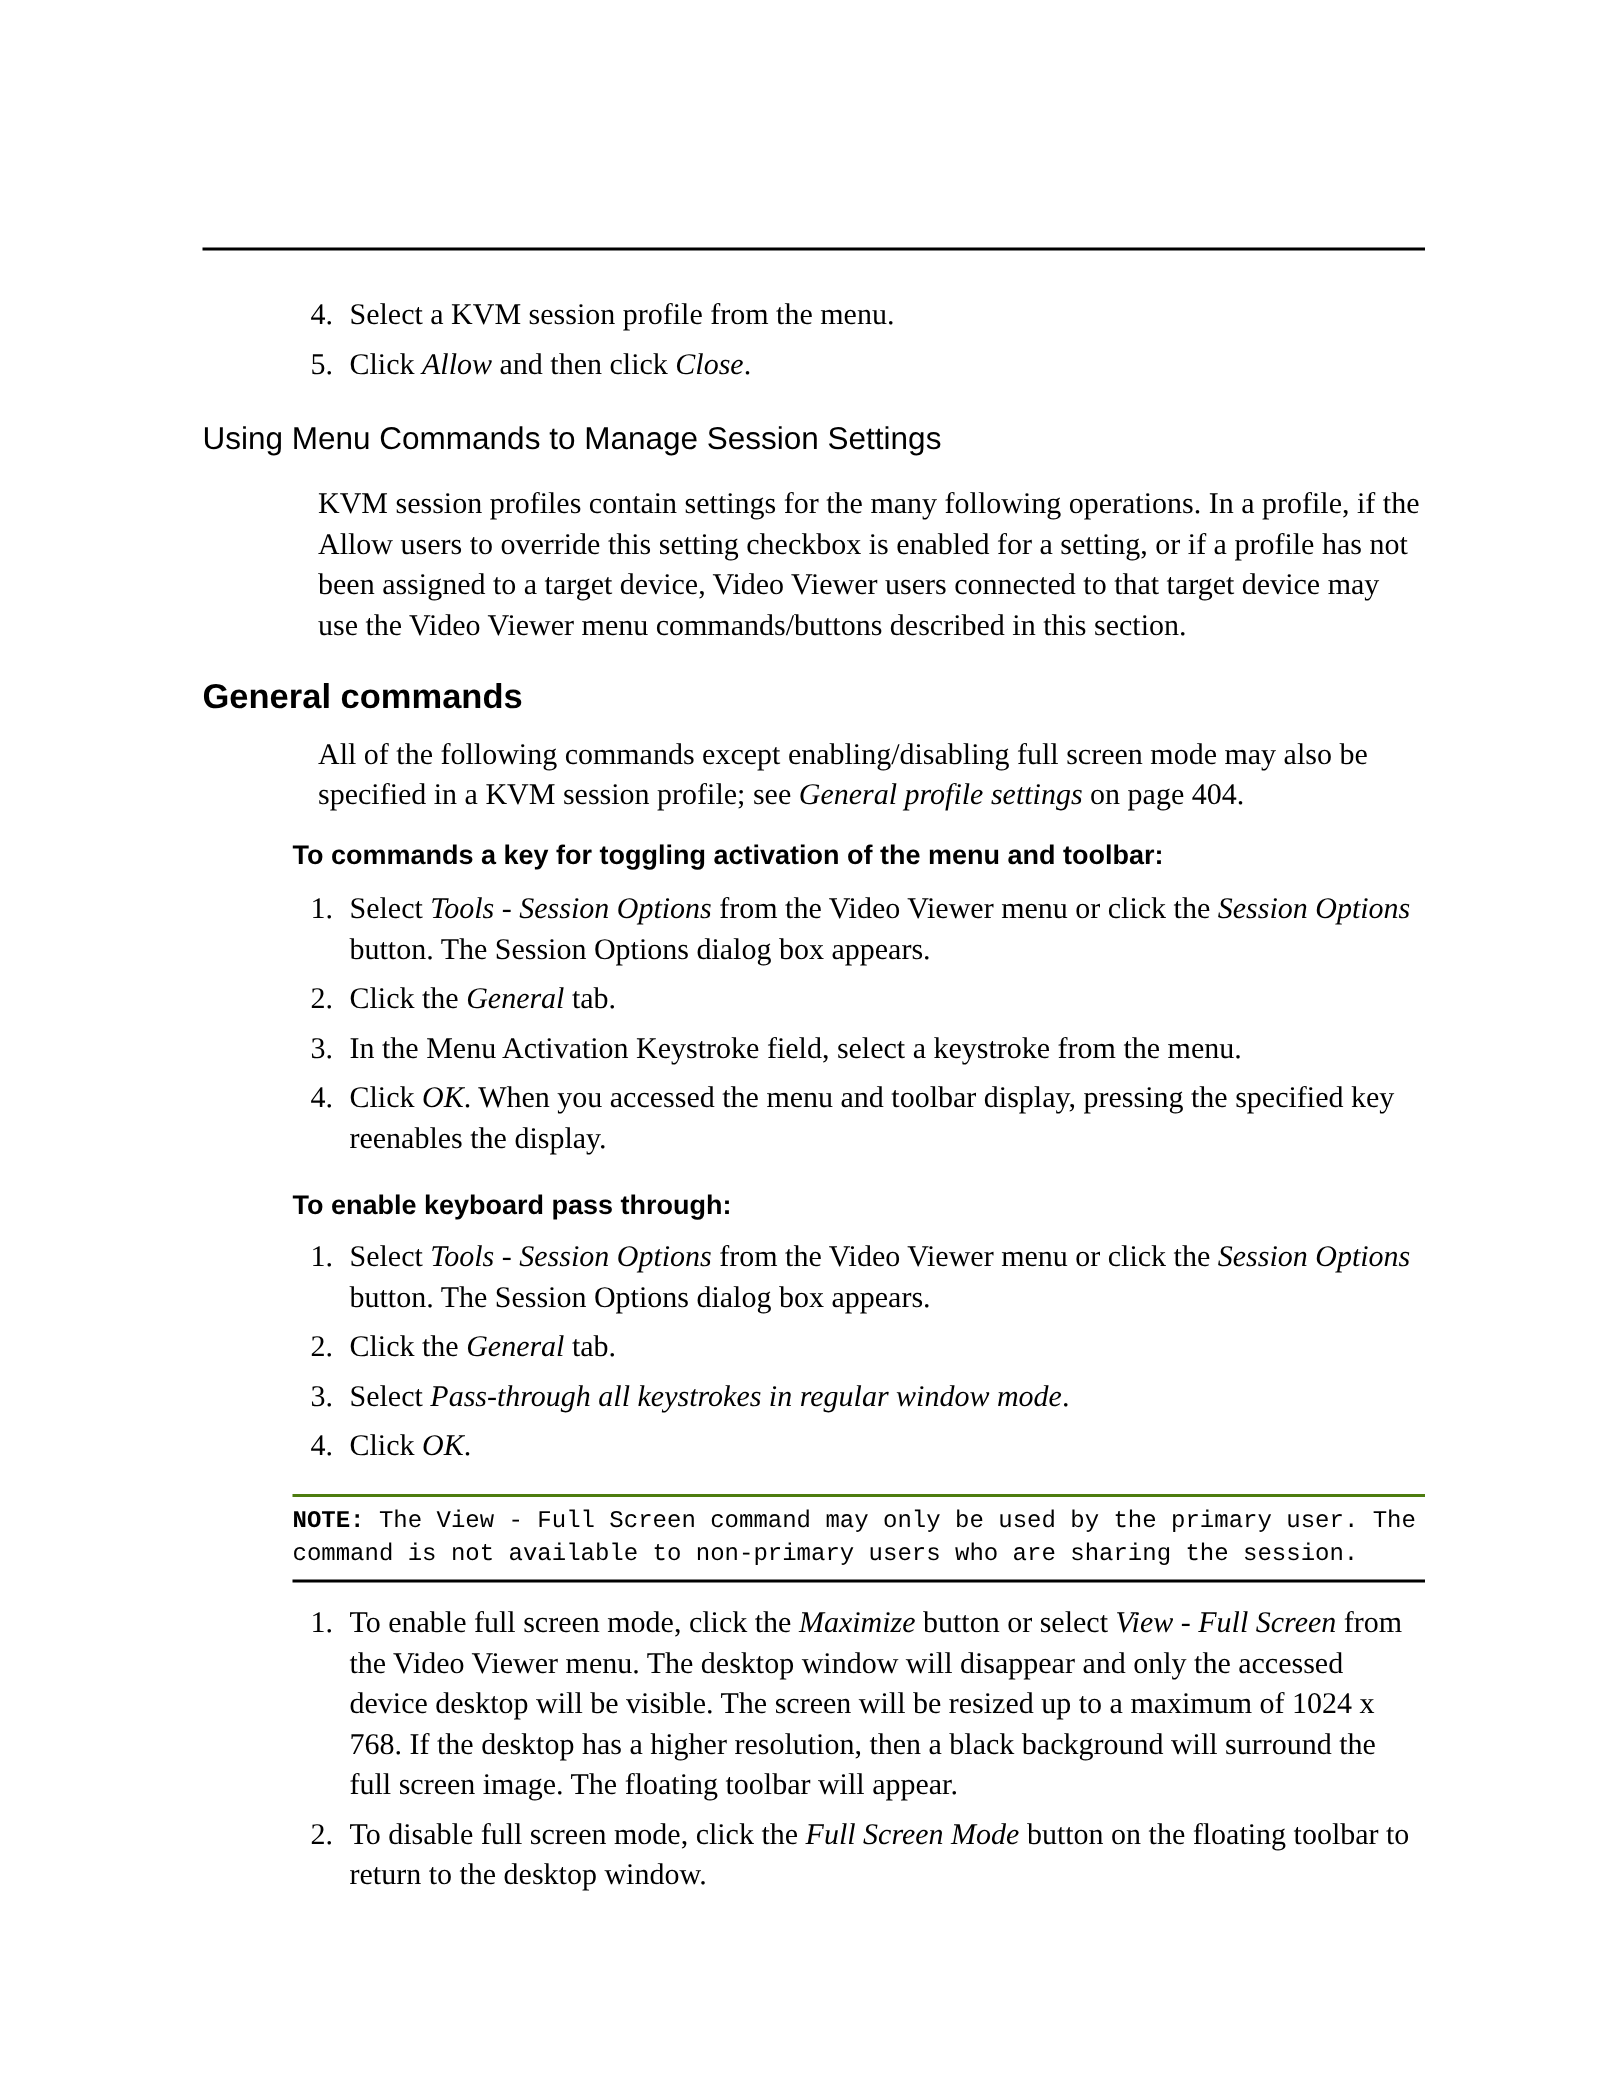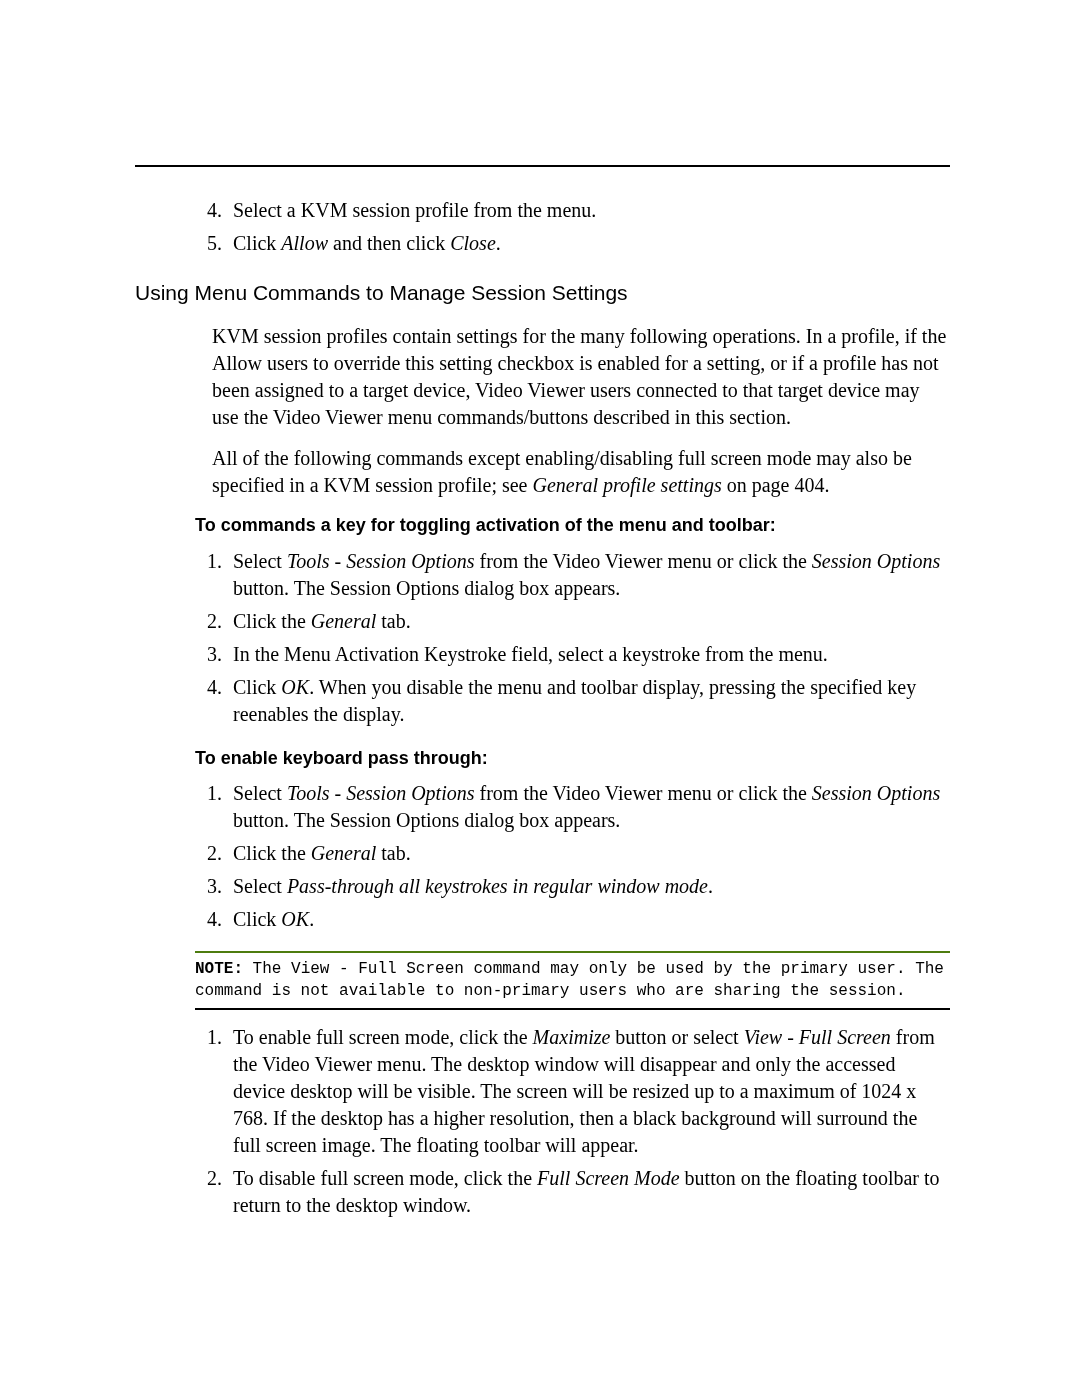--- a/index.html
+++ b/index.html
@@ -81,36 +81,37 @@
     <li><span>Select a KVM session profile from the menu.</span></li>
     <li>
       <span>Click </span><span class="em">Allow</span><span> and then click </span><span class="em">Close</span><span>.</span>
     </li>
   </ol>
 
   <h1>Using Menu Commands to Manage Session Settings</h1>
 
   <p class="bodypara">KVM session profiles contain settings for the many following operations. In a profile, if the Allow users to override this setting checkbox is enabled for a setting, or if a profile has not been assigned to a target device, Video Viewer users connected to that target device may use the Video Viewer menu commands/buttons described in this section.</p>
 
+  <h2>General commands</h2>
 
   <p class="bodypara">
     <span>All of the following commands except enabling/disabling full screen mode may also be specified in a KVM session profile; see </span><span class="em">General profile settings</span><span> on page 404.</span>
   </p>
 
   <div class="subhead">To commands a key for toggling activation of the menu and toolbar:</div>
   <ol>
     <li>
       <span>Select </span><span class="em">Tools - Session Options</span><span> from the Video Viewer menu or click the </span><span class="em">Session Options</span><span> button. The Session Options dialog box appears.</span>
     </li>
     <li>
       <span>Click the </span><span class="em">General</span><span> tab.</span>
     </li>
     <li><span>In the Menu Activation Keystroke field, select a keystroke from the menu.</span></li>
     <li>
-      <span>Click </span><span class="em">OK</span><span>. When you disable the menu and toolbar display, pressing the specified key reenables the display.</span>
+      <span>Click </span><span class="em">OK</span><span>. When you accessed the menu and toolbar display, pressing the specified key reenables the display.</span>
     </li>
   </ol>
 
   <div class="subhead">To enable keyboard pass through:</div>
   <ol>
     <li>
       <span>Select </span><span class="em">Tools - Session Options</span><span> from the Video Viewer menu or click the </span><span class="em">Session Options</span><span> button. The Session Options dialog box appears.</span>
     </li>
     <li>
       <span>Click the </span><span class="em">General</span><span> tab.</span>

